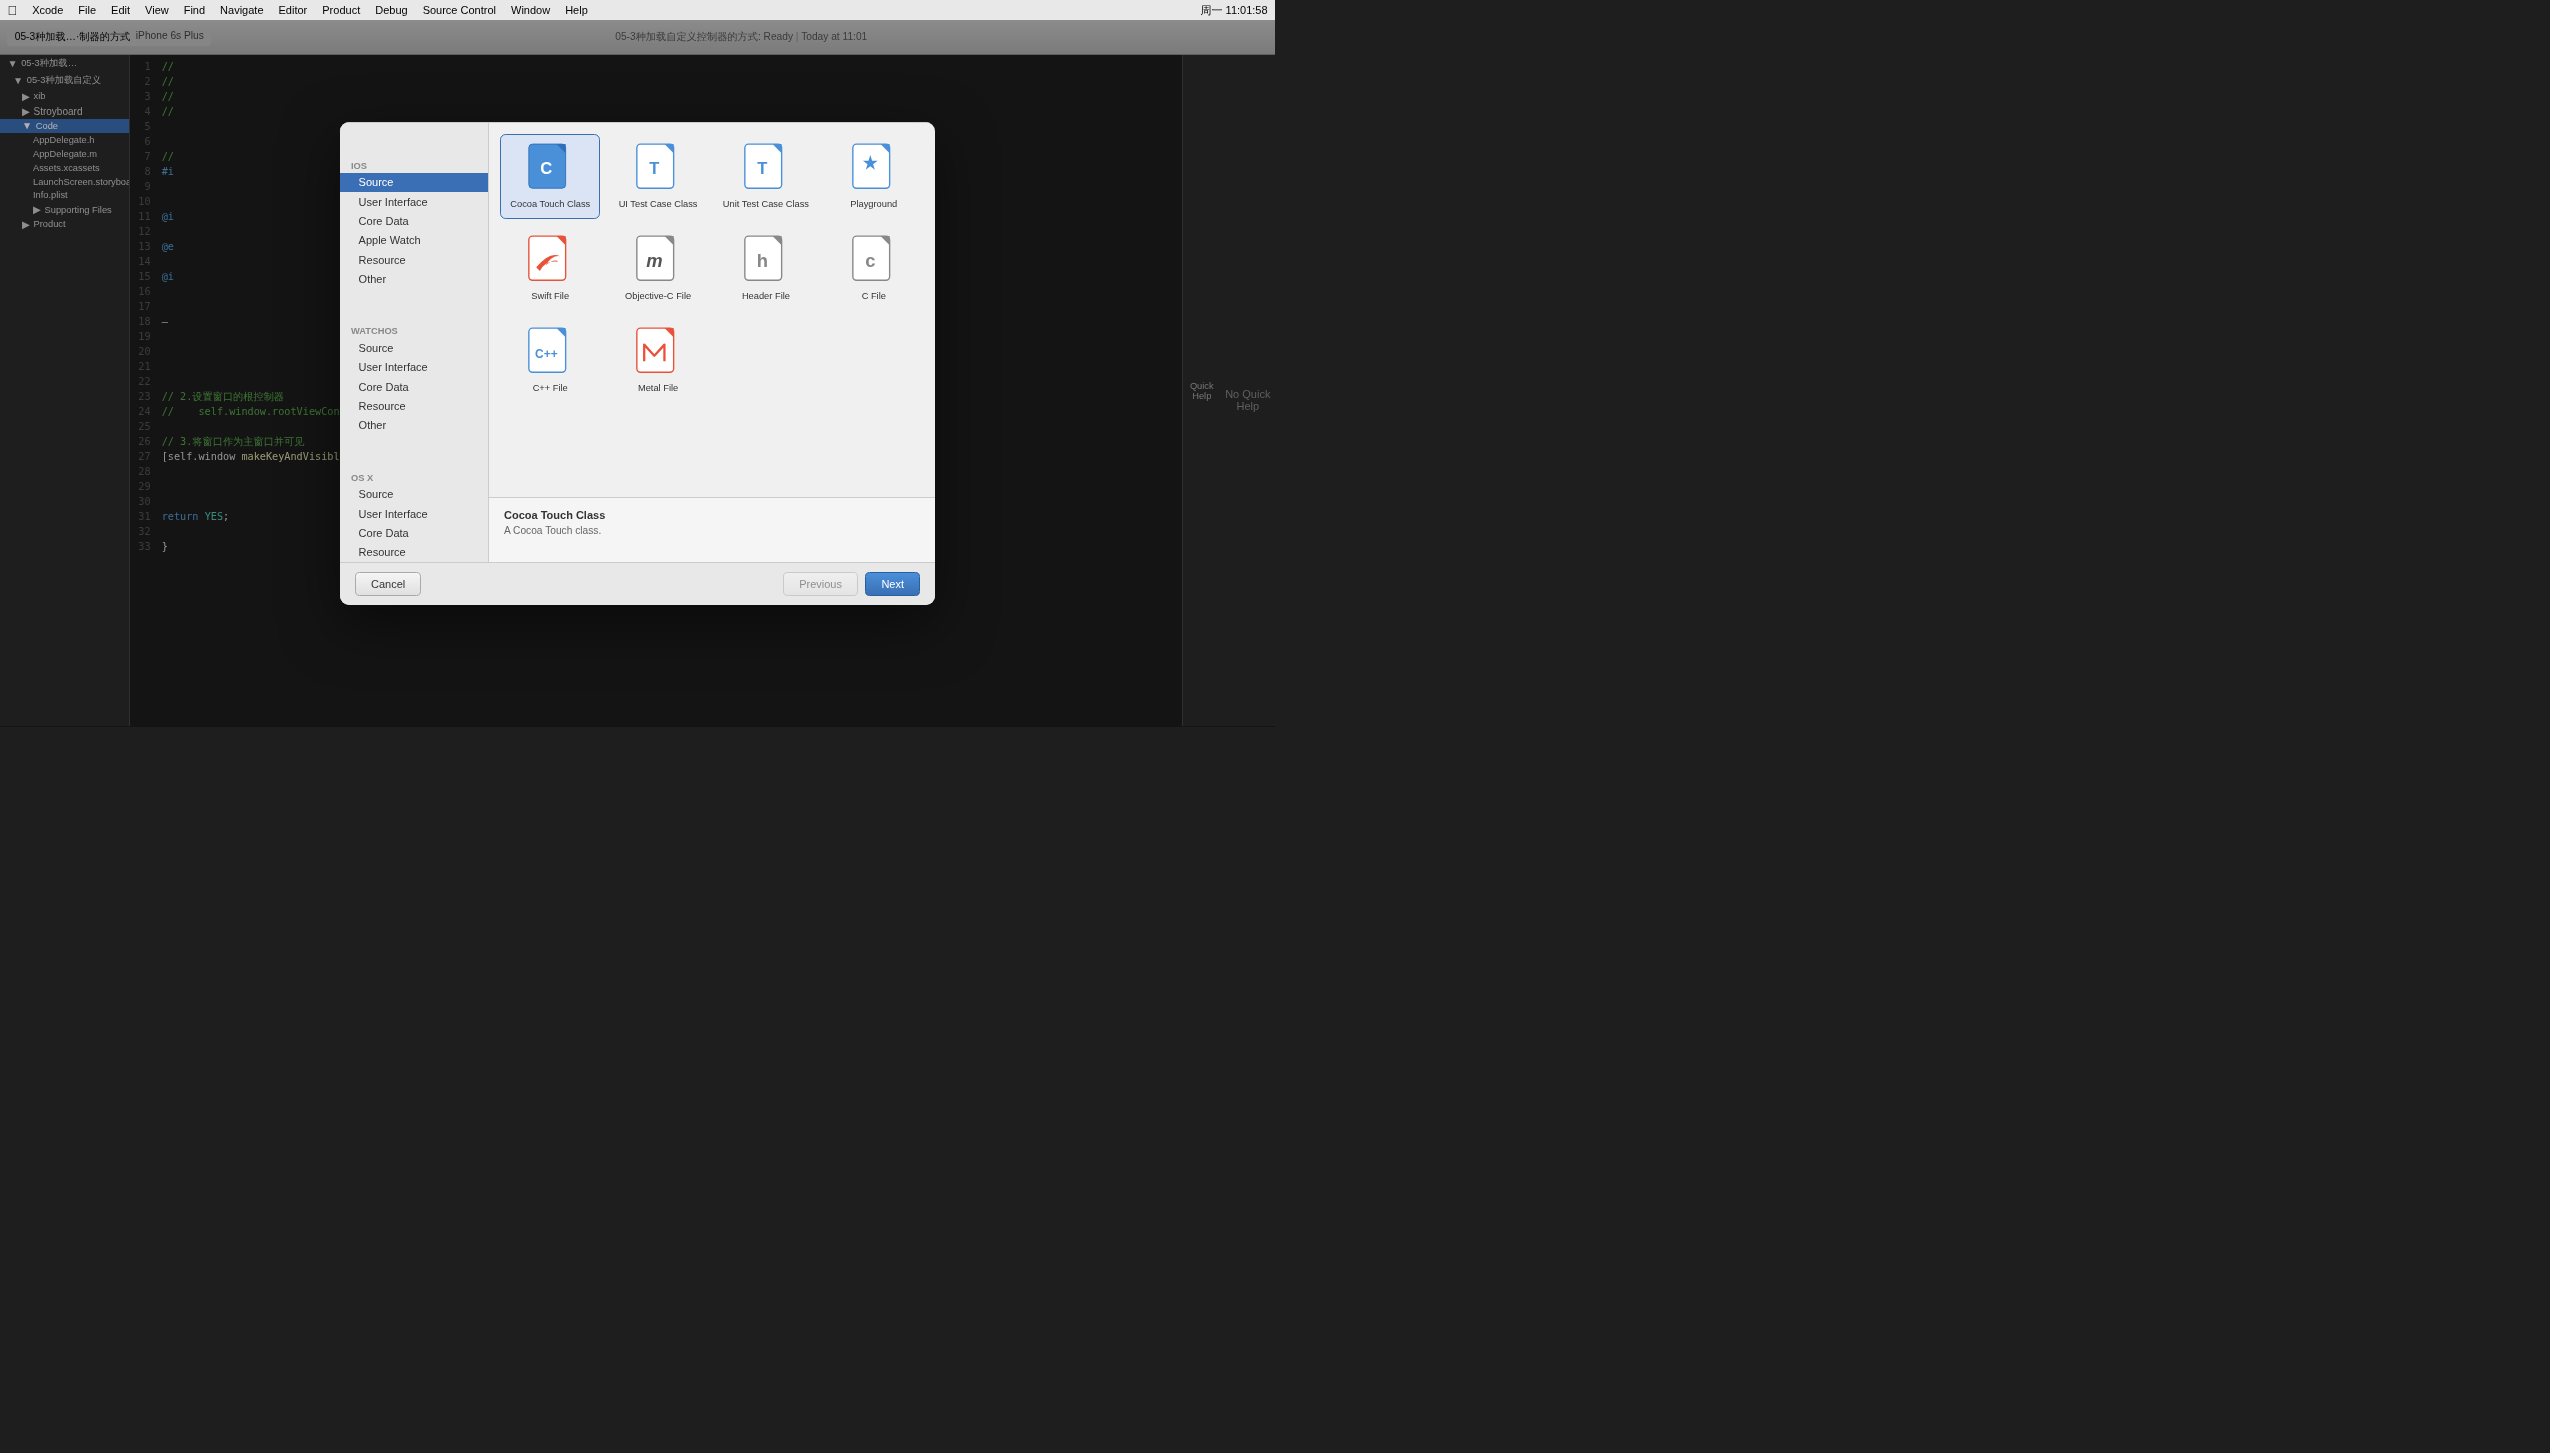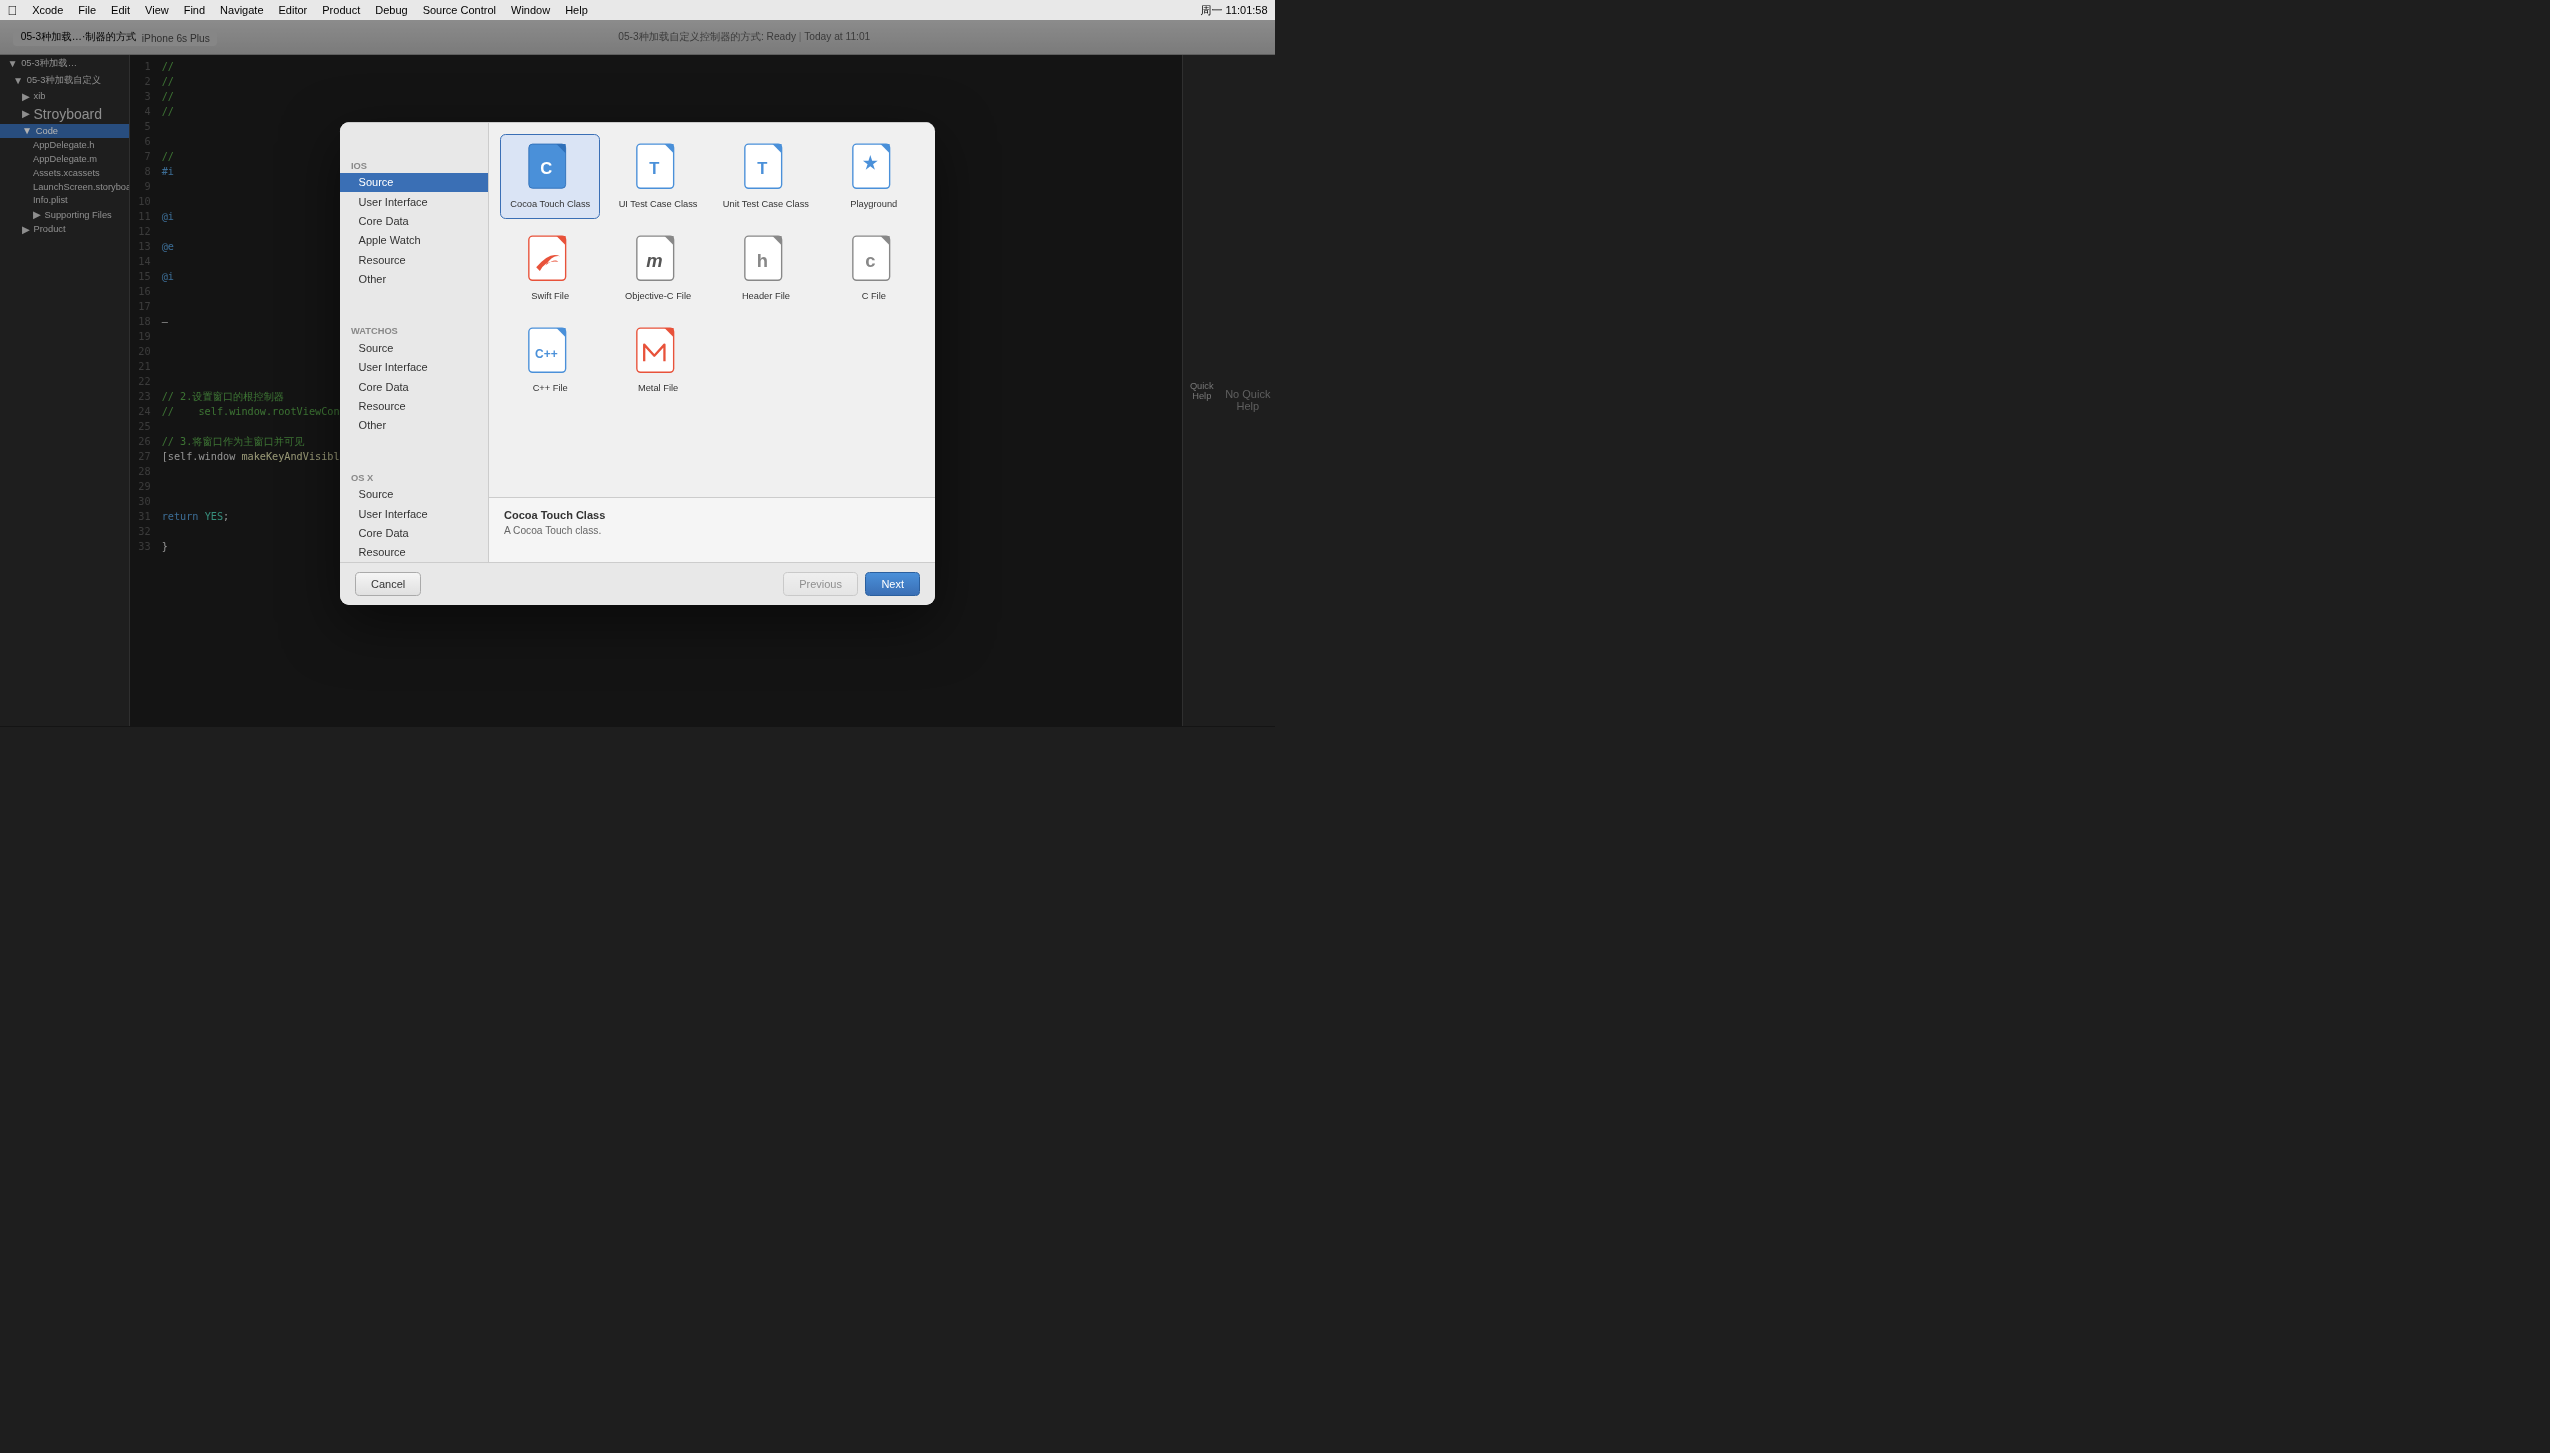--- a/index.html
+++ b/index.html
@@ -264,21 +264,21 @@
   <span class="menubar-item">Product</span>
   <span class="menubar-item">Debug</span>
   <span class="menubar-item">Source Control</span>
   <span class="menubar-item">Window</span>
   <span class="menubar-item">Help</span>
   <span style="flex:1"></span>
   <span>周一 11:01:58</span>
 </div>
 
 <div class="toolbar">
-  <div style="display:flex;align-items:flex-end;gap:5.6px;background:#c0c0c0;padding:1.9px 7.4px;border-radius:3.7px;font-size:10.2px;margin-left:6px;">
+  <div style="display:flex;align-items:flex-start;gap:5.6px;background:#c0c0c0;padding:1.9px 7.4px;border-radius:3.7px;font-size:10.2px;">
     <span>05-3种加载…·制器的方式</span>
     <span style="color:#444;">iPhone 6s Plus</span>
   </div>
   <span style="flex:1;text-align:center;font-size:10.2px;color:#555;">
     <span>
       <span>05-3种加载自定义控制器的方式: Ready</span>
       <span style="color:#888;"> | </span>
       <span>Today at 11:01</span>
     </span>
   </span>
@@ -294,21 +294,21 @@
     <div class="sidebar-item" style="padding-left:13px;">
       <span>▼</span>
         <span style="font-size:9.3px;">05-3种加载自定义</span>
     </div>
     <div class="sidebar-item" style="padding-left:22px;">
       <span>▶</span>
         <span style="font-size:9.3px;">xib</span>
     </div>
     <div class="sidebar-item" style="padding-left:22px;">
       <span>▶</span>
-        <span style="font-size:14px;text-align:center;">Stroyboard</span>
+        <span style="font-size:10px;text-align:center;">Stroyboard</span>
     </div>
     <div class="sidebar-item selected" style="padding-left:22px;">
       <span>▼</span>
         <span style="font-size:9.3px;">Code</span>
     </div>
     <div class="sidebar-item" style="padding-left:33px;">
       <span style="font-size:9.3px;">AppDelegate.h</span>
     </div>
     <div class="sidebar-item" style="padding-left:33px;">
       <span style="font-size:9.3px;">AppDelegate.m</span>

